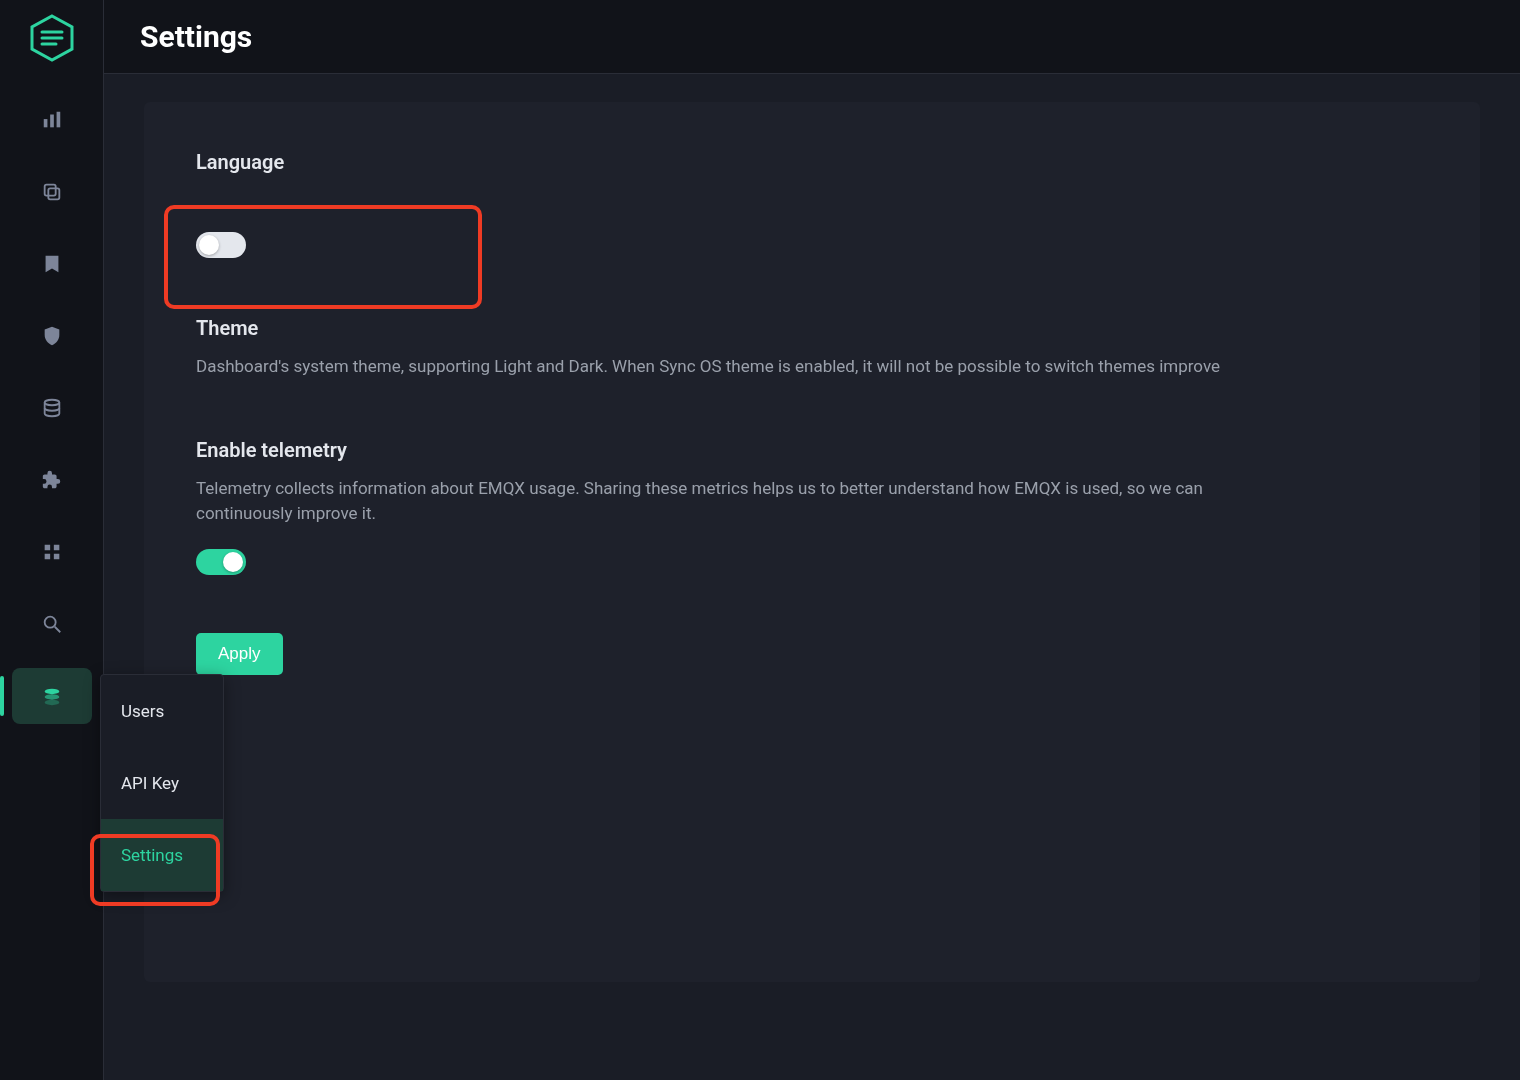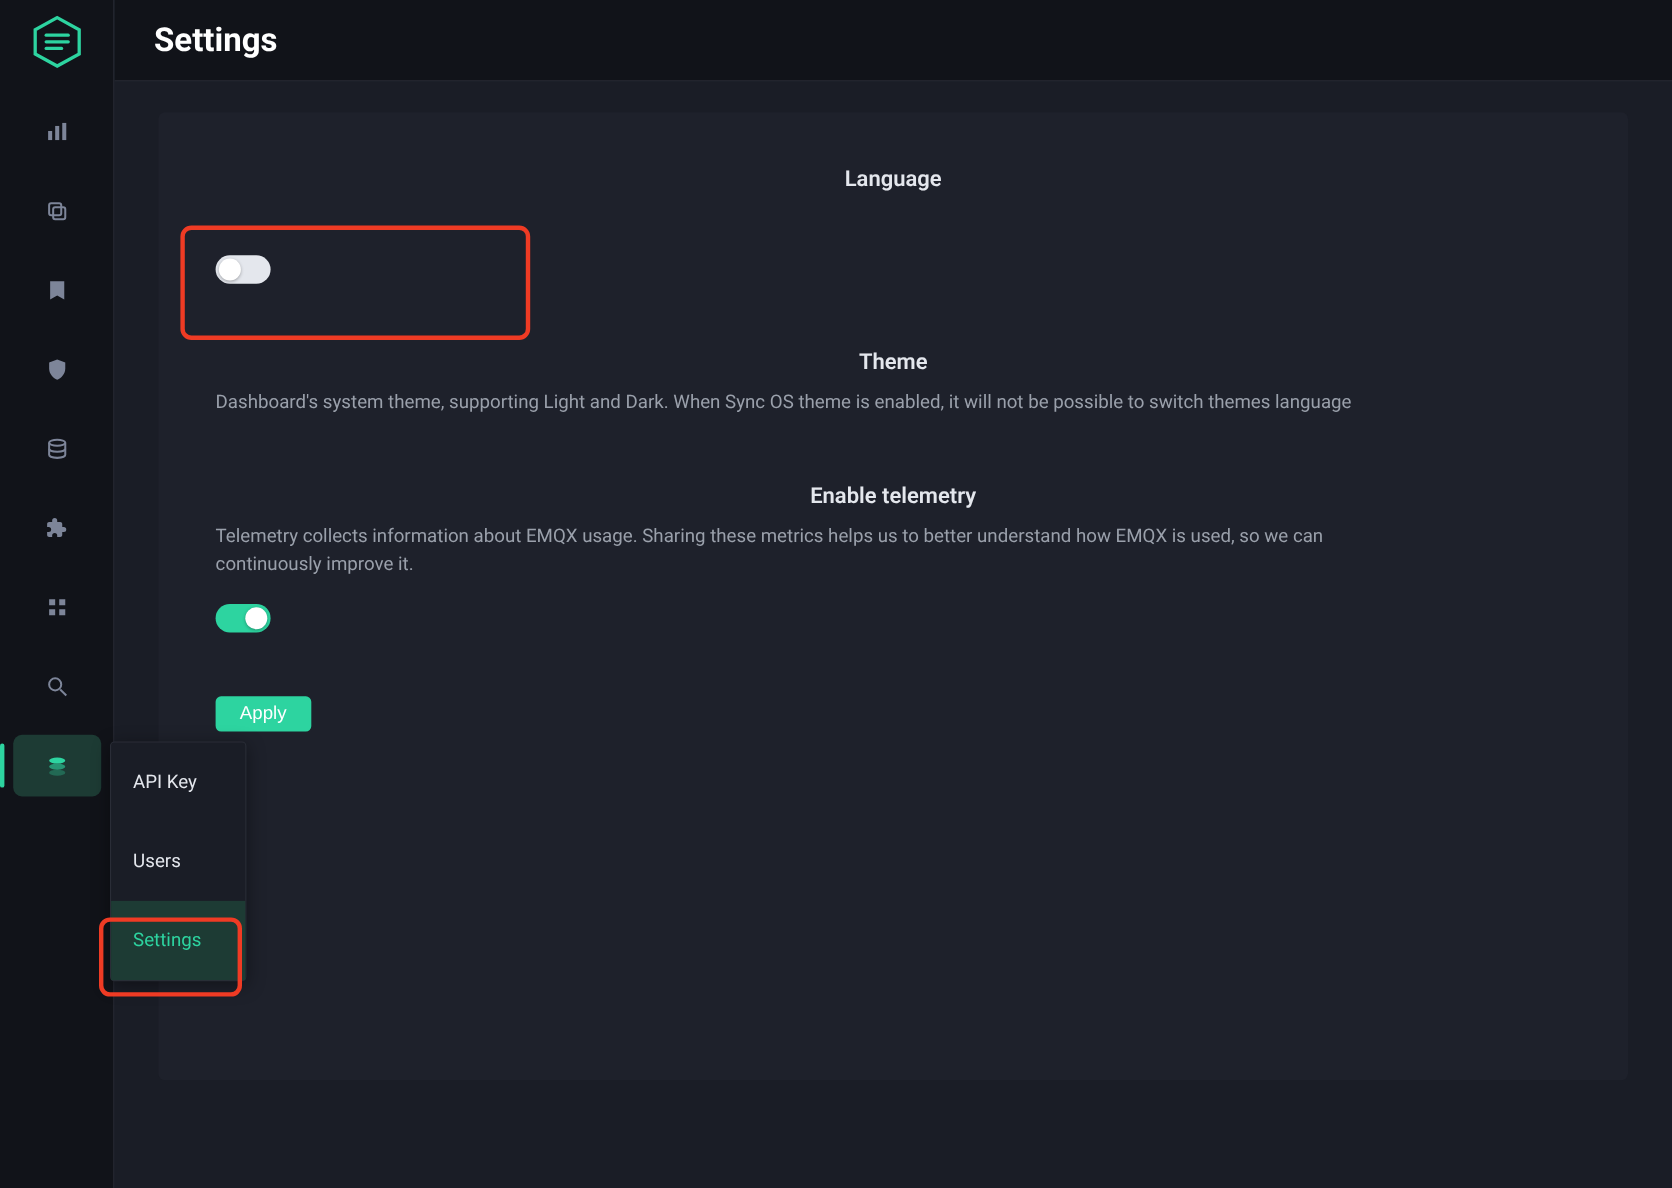--- a/index.html
+++ b/index.html
@@ -71,21 +71,21 @@
     padding: 28px 40px 28px 40px;
   }
   .panel {
     background: #1e212b;
     border-radius: 6px;
     padding: 48px 52px 52px 52px;
     min-height: 880px;
     position: relative;
   }
   .section { margin-bottom: 58px; }
-  .section-title { font-size: 20px; font-weight: 600; color: #e4e7ed; margin-bottom: 14px; text-align: center; }
+  .section-title { font-size: 20px; font-weight: 600; color: #e4e7ed; margin-bottom: 14px; }
   .section-desc { font-size: 17px; color: #9aa0ab; margin-bottom: 22px; line-height: 1.5; max-width: 1100px; }
   .select {
     position: relative;
     width: 100%;
     max-width: 1130px;
     height: 42px;
     background: #1a1d26;
     border: 1px solid #3a3f4d;
     border-radius: 4px;
     display: flex;
@@ -117,21 +117,21 @@
     box-shadow: 0 1px 3px rgba(0,0,0,.3);
   }
   .toggle.on { background: #2dd4a0; }
   .toggle.on::after { left: auto; right: 3px; }
   .apply-btn {
     background: #2dd4a0;
     color: #fff;
     border: none;
     border-radius: 5px;
     padding: 0 22px;
-    height: 32px;
+    height: 42px;
     font-size: 17px;
     font-weight: 500;
     cursor: pointer;
   }
 
   .submenu {
     position: absolute;
     left: 100px;
     top: 674px;
     width: 124px;
@@ -228,24 +228,24 @@
     <svg viewBox="0 0 24 24" fill="currentColor">
         <ellipse cx="12" cy="7" rx="8" ry="3"></ellipse>
         <ellipse cx="12" cy="13" rx="8" ry="3" opacity=".6"></ellipse>
         <ellipse cx="12" cy="19" rx="8" ry="3" opacity=".3"></ellipse>
       </svg>
   </div>
 </div>
 
 <div class="submenu">
   <div class="submenu-item">
+    <span>Users</span>
+  </div>
+  <div class="submenu-item">
     <span>API Key</span>
-  </div>
-  <div class="submenu-item">
-    <span>Users</span>
   </div>
   <div class="submenu-item active">
     <span>Settings</span>
   </div>
 </div>
 
 <div class="main">
   <div class="header">
     <h1>Settings</h1>
   </div>
@@ -255,21 +255,21 @@
       <div class="section">
         <div class="section-title">Language</div>
       </div>
 
       <div class="section">
         <div class="toggle"></div>
       </div>
 
       <div class="section">
         <div class="section-title">Theme</div>
-        <div class="section-desc">Dashboard's system theme, supporting Light and Dark. When Sync OS theme is enabled, it will not be possible to switch themes language</div>
+        <div class="section-desc">Dashboard's system theme, supporting Light and Dark. When Sync OS theme is enabled, it will not be possible to switch themes improve</div>
       </div>
 
       <div class="section">
         <div class="section-title">Enable telemetry</div>
         <div class="section-desc">Telemetry collects information about EMQX usage. Sharing these metrics helps us to better understand how EMQX is used, so we can continuously improve it.</div>
         <div class="toggle on"></div>
       </div>
 
       <button class="apply-btn">
         <span>Apply</span>

